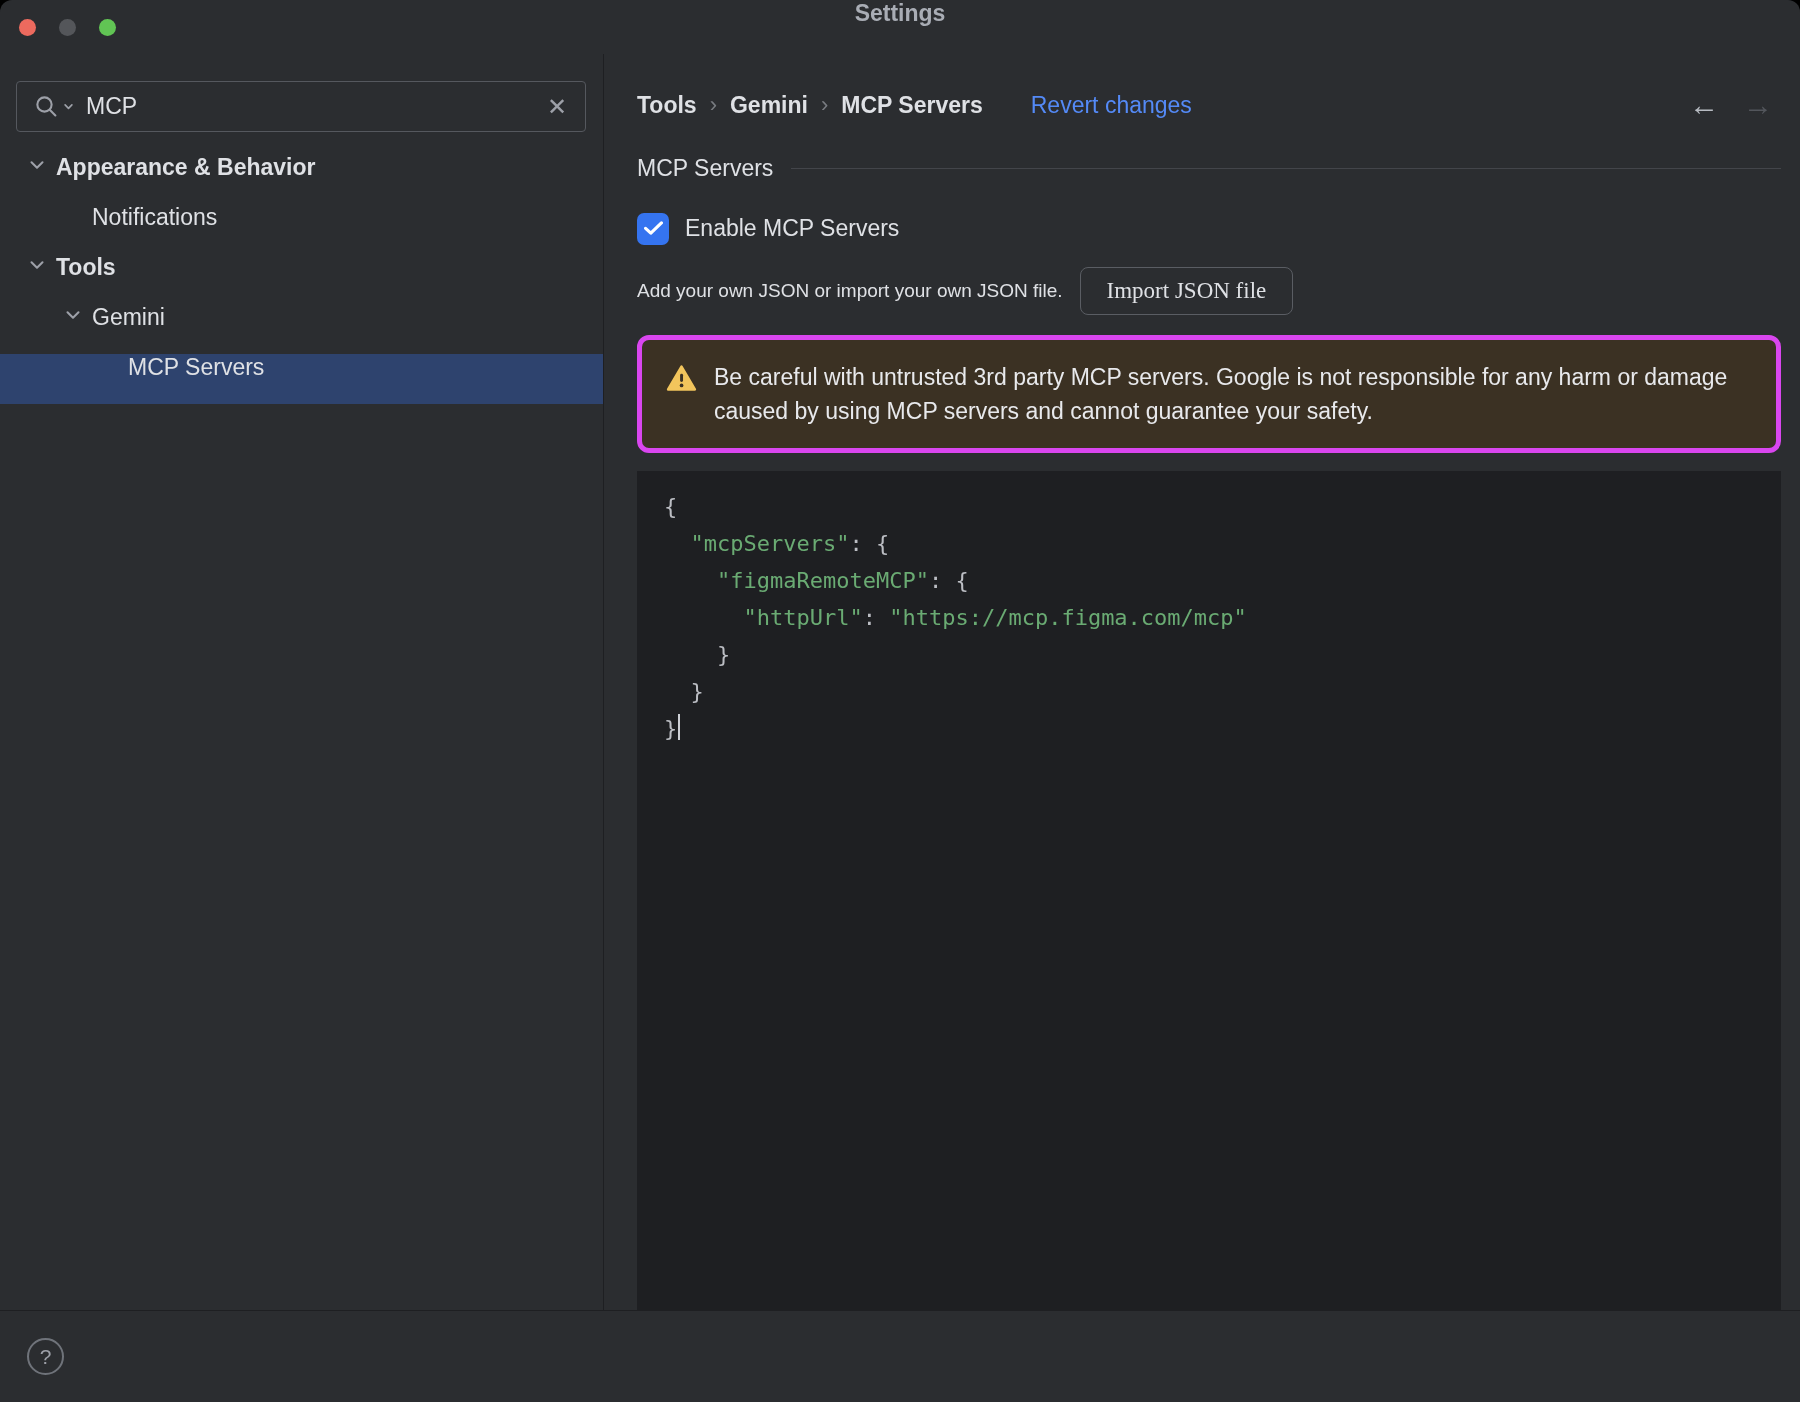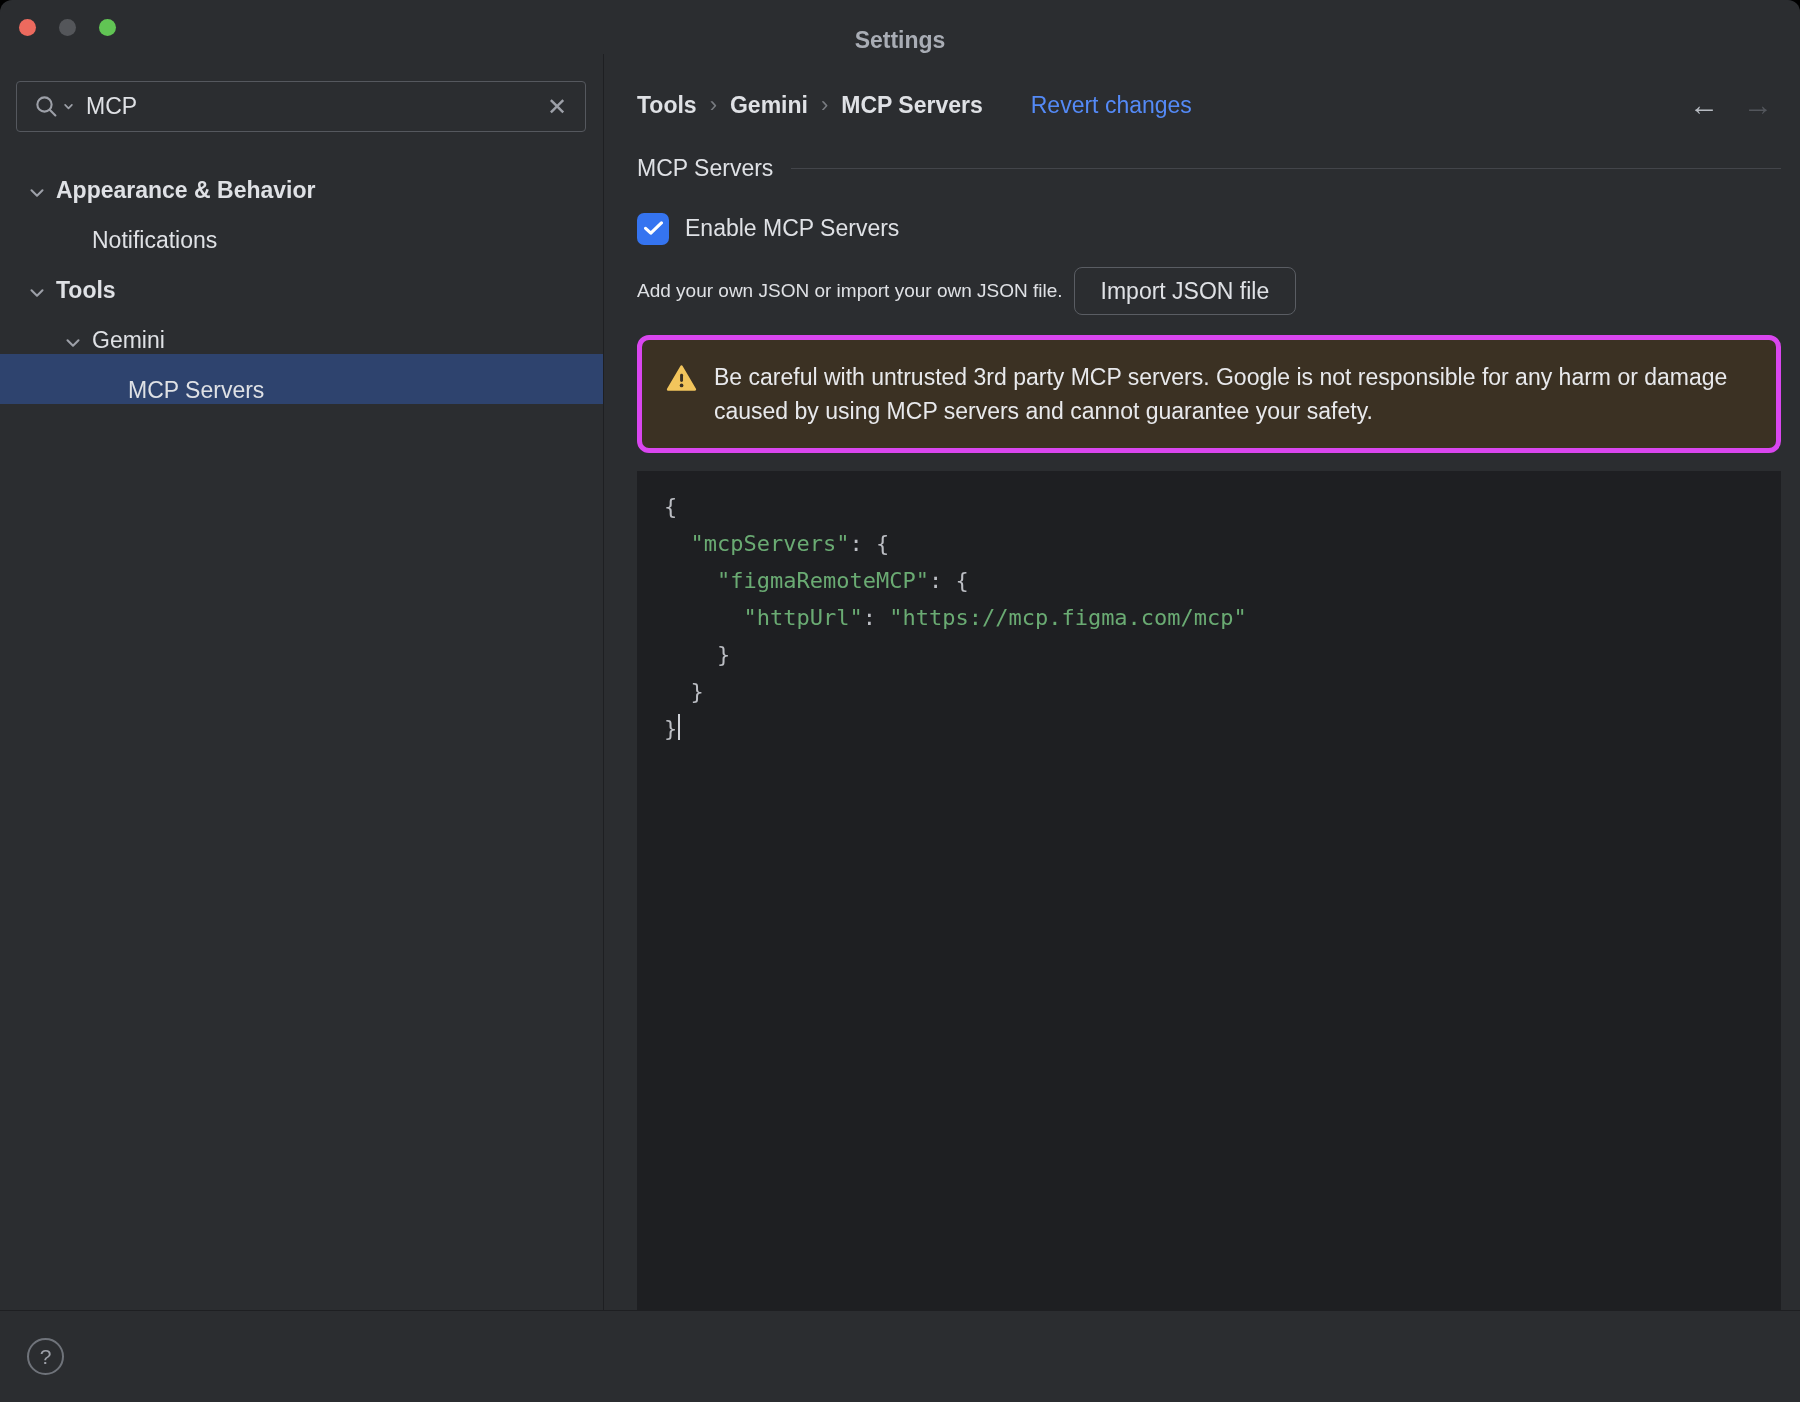--- a/index.html
+++ b/index.html
@@ -3,38 +3,38 @@
 <meta charset="utf-8">
 <style>
   * { margin:0; padding:0; box-sizing:border-box; }
   html,body { width:1800px; height:1402px; background:#000; }
   body { font-family:"Liberation Sans", sans-serif; -webkit-font-smoothing:antialiased; }
 
   .window { width:1800px; height:1402px; background:#2B2D30; color:#DFE1E5;
             display:flex; flex-direction:column; border-radius:12px 12px 0 0; overflow:hidden; }
 
   
-  .titlebar { height:54px; flex:0 0 54px; position:relative; display:flex; align-items:flex-end; justify-content:center; }
+  .titlebar { height:54px; flex:0 0 54px; position:relative; display:flex; align-items:flex-start; justify-content:center; }
   .traffic-lights { position:absolute; left:19px; top:0; height:54px; display:flex; align-items:center; gap:23px; }
   .tl { width:17px; height:17px; border-radius:50%; display:inline-block; cursor:pointer; }
   .tl.red{background:#EC6A5E;} .tl.gray{background:#54565A;} .tl.green{background:#61C454;}
   .title { font-size:23px; font-weight:700; color:#A9ADB5; }
 
   
   .bodyrow { flex:1; display:flex; min-height:0; }
 
   
   .sidebar { width:604px; flex:0 0 604px; border-right:1px solid #1E1F22; display:flex; flex-direction:column; }
   .search { margin:27px 17px 0 16px; height:51px; border:1px solid #55585E; border-radius:4px;
             display:flex; align-items:center; padding:0 16px; cursor:text; }
   .search-glyphs { display:flex; align-items:center; gap:1px; }
   .search-text { font-size:23px; color:#DFE1E5; flex:1; margin-left:11px; }
   .clear { color:#9DA0A8; font-size:24px; line-height:1; cursor:pointer; padding:2px; }
   .tree { margin-top:22px; }
-  .tree-item { height:50px; display:flex; align-items:flex-end; font-size:23px; color:#DFE1E5; cursor:pointer; }
+  .tree-item { height:50px; display:flex; align-items:flex-start; font-size:23px; color:#DFE1E5; cursor:pointer; }
   .tree-item.bold { font-weight:700; }
   .tree-item.selected { background:#2E436E; }
   .chevron { width:30px; display:inline-flex; align-items:center; flex:0 0 30px; }
   .chevron.hidden svg { visibility:hidden; }
 
   
   .content { flex:1; display:flex; flex-direction:column; padding:0 19px 0 33px; min-width:0; }
   .breadcrumb-row { height:48px; margin-top:27px; display:flex; align-items:center; flex:0 0 auto; }
   .crumb { font-size:23px; font-weight:700; color:#DFE1E5; cursor:pointer; }
   .crumb-sep { color:#787B80; font-size:22px; padding:0 13px; font-weight:400; }
@@ -46,23 +46,23 @@
   .section-header { margin-top:27px; display:flex; align-items:center; gap:18px; height:24px; flex:0 0 auto; }
   .section-header .t { font-size:23px; color:#DFE1E5; }
   .section-header .rule { flex:1; height:1px; background:#43454A; }
 
   .enable-row { margin-top:32px; display:flex; align-items:center; gap:16px; font-size:23px; height:33px; flex:0 0 auto; cursor:pointer; }
   .checkbox { width:32px; height:32px; border-radius:7px; background:#3574F0;
               display:inline-flex; align-items:center; justify-content:center; flex:0 0 32px; }
 
   .import-row { margin-top:22px; display:flex; align-items:center; height:48px; flex:0 0 auto; }
   .import-row .hint { font-size:19px;text-align:center; }
-  button.outline { margin-left:11px; height:48px; padding:0 26px; font-size:23px; color:#DFE1E5;
+  button.outline { margin-left:17px; height:48px; padding:0 26px; font-size:23px; color:#DFE1E5;
                    background:transparent; border:1px solid #5A5D63; border-radius:8px;
-                   font-family:Liberation Sans, sans-serif; cursor:pointer; }
+                   font-family:Liberation Serif, serif; cursor:pointer; }
 
   .warning { margin-top:20px; background:#3B3123; border:5px solid #d946ef; border-radius:12px;
              padding:20px 24px; display:flex; gap:17px; align-items:flex-start; flex:0 0 auto; }
   .warning p { font-size:23px; line-height:34px; color:#E8E9EC; }
   .warning-icon { flex:0 0 auto; margin-top:4px; }
 
   .editor { margin-top:18px; flex:1; background:#1E1F22; overflow:hidden; cursor:text; }
   .code { padding:17px 0 0 27px; font-family:"DejaVu Sans Mono", monospace; font-size:22px;
           line-height:37px; white-space:pre; }
   .tok-p { color:#BCBEC4; }

